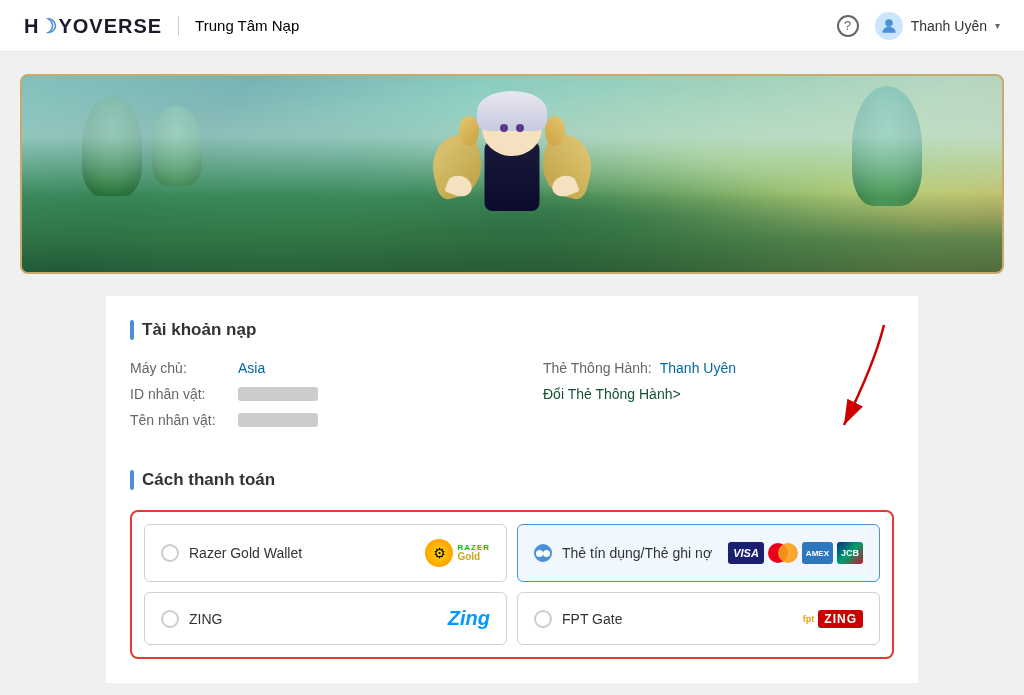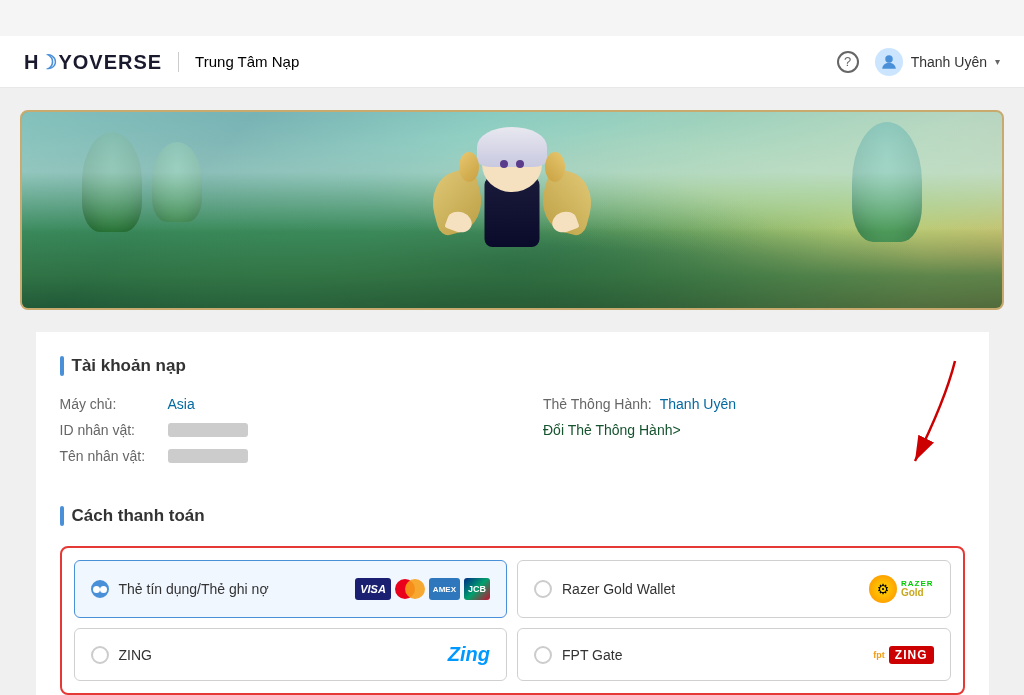--- a/index.html
+++ b/index.html
@@ -13,21 +13,20 @@
 
     
     .header {
       background: #fff;
       height: 52px;
       display: flex;
       align-items: center;
       padding: 0 24px;
       border-bottom: 1px solid #e8e8e8;
       justify-content: space-between;
-      margin-top: 36px;
     }
     .header-left {
       display: flex;
       align-items: center;
       gap: 16px;
     }
     .logo {
       font-size: 20px;
       font-weight: bold;
       color: #1a1a2e;
@@ -102,21 +101,21 @@
       position: absolute;
       inset: 0;
       background: 
         radial-gradient(ellipse at 20% 60%, #3a8a5a 0%, transparent 50%),
         radial-gradient(ellipse at 80% 40%, #a0c870 0%, transparent 40%),
         radial-gradient(ellipse at 50% 80%, #2d6a4a 0%, transparent 60%);
     }
 
     
     .main-content {
-      width: 953px;
+      width: 812px;
       margin: 0 auto;
       background: #fff;
       padding: 24px;
       min-height: 380px;
     }
 
     .section-title {
       display: flex;
       align-items: center;
       gap: 8px;
@@ -472,20 +471,34 @@
           <marker id="arrowhead" markerWidth="10" markerHeight="7" refX="10" refY="3.5" orient="auto">
             <polygon points="0 0, 10 3.5, 0 7" fill="#cc0000"></polygon>
           </marker>
         </defs>
         <path d="M 100 10 Q 90 50, 60 110" stroke="#cc0000" stroke-width="2.5" fill="none" marker-end="url(#arrowhead)"></path>
       </svg>
 
       <div class="payment-grid-wrapper">
         <div class="payment-grid">
 
+          <div class="payment-option">
+            <div class="payment-option-left">
+              <div class="radio-circle"></div>
+              <span class="payment-label">Razer Gold Wallet</span>
+            </div>
+            <div class="razer-logo">
+              <div class="razer-circle">⚙</div>
+              <div class="razer-text">
+                <span class="razer-text-top">RAZER</span>
+                <span class="razer-text-bottom">Gold</span>
+              </div>
+            </div>
+          </div>
+
           <div class="payment-option selected">
             <div class="payment-option-left">
               <div class="radio-circle checked">
                 <div style="width:7px;height:7px;border-radius:50%;background:white;"></div>
               </div>
               <span class="payment-label">Thẻ tín dụng/Thẻ ghi nợ</span>
             </div>
             <div class="payment-logos">
               <div class="card-logo visa-logo">VISA</div>
               <div class="mc-logo-wrapper">
@@ -493,34 +506,20 @@
                 <div class="mc-circle2"></div>
               </div>
               <div class="card-logo amex-logo">AMEX</div>
               <div class="card-logo jcb-logo">JCB</div>
             </div>
           </div>
 
           <div class="payment-option">
             <div class="payment-option-left">
               <div class="radio-circle"></div>
-              <span class="payment-label">Razer Gold Wallet</span>
-            </div>
-            <div class="razer-logo">
-              <div class="razer-circle">⚙</div>
-              <div class="razer-text">
-                <span class="razer-text-top">RAZER</span>
-                <span class="razer-text-bottom">Gold</span>
-              </div>
-            </div>
-          </div>
-
-          <div class="payment-option">
-            <div class="payment-option-left">
-              <div class="radio-circle"></div>
               <span class="payment-label">ZING</span>
             </div>
             <div class="zing-logo">Zing</div>
           </div>
 
           <div class="payment-option">
             <div class="payment-option-left">
               <div class="radio-circle"></div>
               <span class="payment-label">FPT Gate</span>
             </div>

